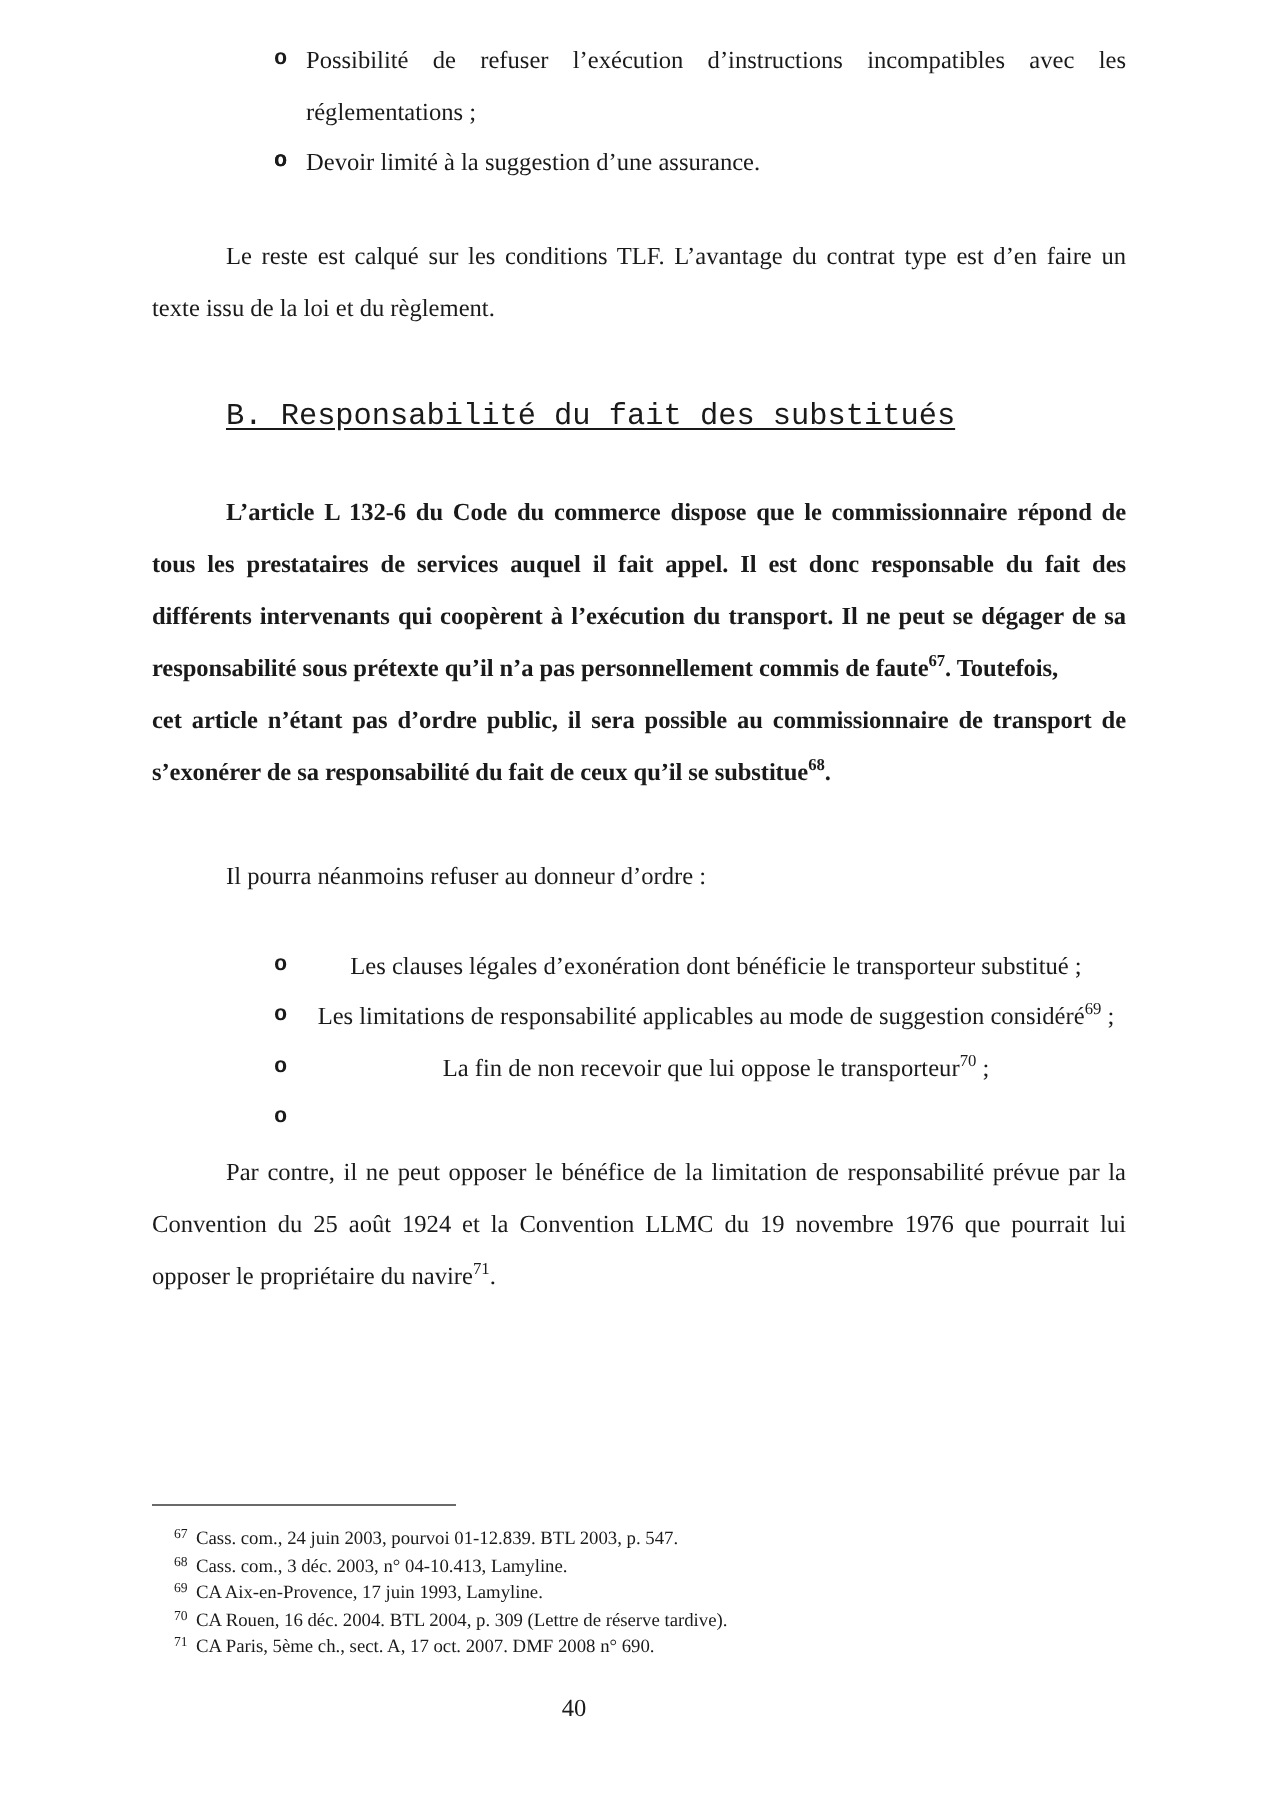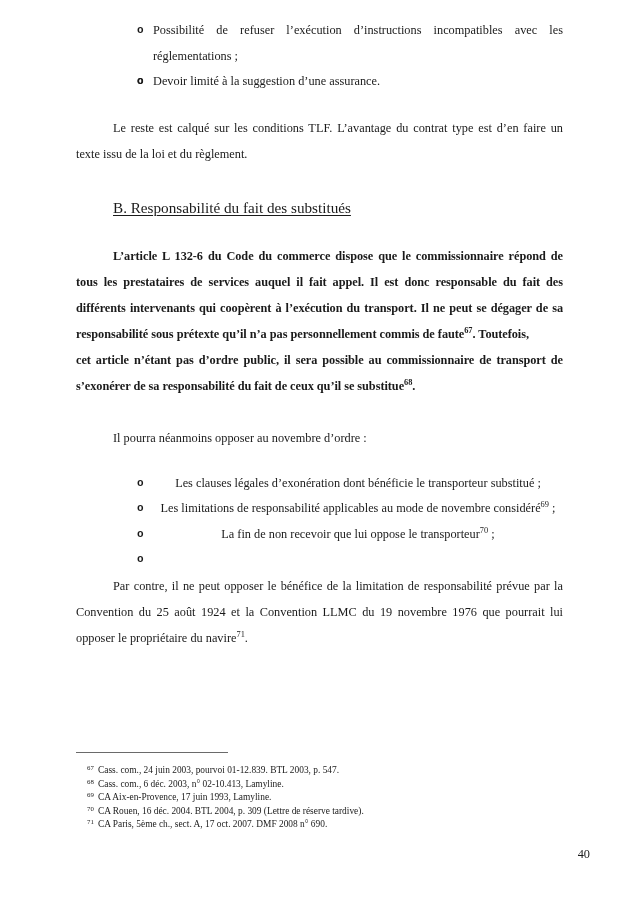--- a/index.html
+++ b/index.html
@@ -73,20 +73,21 @@
   
   .heading {
     font-size: 15.2px;
     line-height: 22px;
     margin: 0;
     padding-left: 37px;
     font-weight: normal;
     text-decoration: underline;
     text-underline-offset: 2px;
     white-space: nowrap;
+    font-family: Liberation Mono, monospace;
   }
 
   sup {
     font-size: 0.68em;
     vertical-align: super;
     line-height: 0;
   }
 
   .gap-toutefois { display: inline-block; width: 34px; }
 
@@ -118,24 +119,24 @@
   .fn-list li .fn-num {
     position: absolute;
     left: 0;
     top: -3px;
     font-size: 6.8px;
   }
 
   
   .page-number {
     position: absolute;
-    left: 16px;
+    left: 0;
     top: 846px;
     width: 574px;
-    text-align: right;
+    text-align: center;
     font-size: 12.3px;
     line-height: 16px;
   }
 
   .sp-1  { height: 18px; }
   .sp-2  { height: 20px; }
   .sp-3  { height: 30px; }
   .sp-4  { height: 24px; }
   .sp-5  { height: 26px; }
   .sp-6  { height: 20px; }
@@ -173,32 +174,32 @@
     <h2 class="heading">B. Responsabilité du fait des substitués</h2>
 
     <div class="sp-4"></div>
 
     <p class="para bold">
       <span>L’article L 132-6 du Code du commerce dispose que le commissionnaire répond de tous les prestataires de services auquel il fait appel. Il est donc responsable du fait des différents intervenants qui coopèrent à l’exécution du transport. Il ne peut se dégager de sa responsabilité sous prétexte qu’il n’a pas personnellement commis de faute</span><sup>67</sup><span>. Toutefois,</span><span class="gap-toutefois"></span><span>cet article n’étant pas d’ordre public, il sera possible au commissionnaire de transport de s’exonérer de sa responsabilité du fait de ceux qu’il se substitue</span><sup>68</sup><span>.</span>
     </p>
 
     <div class="sp-5"></div>
 
-    <p class="para">Il pourra néanmoins opposer au novembre d’ordre :</p>
+    <p class="para">Il pourra néanmoins refuser au donneur d’ordre :</p>
 
     <div class="sp-6"></div>
 
     <ul class="blist indent2 nojust">
       <li>
         <span class="bullet">o</span>
         <span class="txt"><span>Les clauses légales d’exonération dont bénéficie le transporteur substitué ;</span><sup></sup><span></span></span>
       </li>
       <li>
         <span class="bullet">o</span>
-        <span class="txt"><span>Les limitations de responsabilité applicables au mode de novembre considéré</span><sup>69</sup><span> ;</span></span>
+        <span class="txt"><span>Les limitations de responsabilité applicables au mode de suggestion considéré</span><sup>69</sup><span> ;</span></span>
       </li>
       <li>
         <span class="bullet">o</span>
         <span class="txt"><span>La fin de non recevoir que lui oppose le transporteur</span><sup>70</sup><span> ;</span></span>
       </li>
       <li>
         <span class="bullet">o</span>
       </li>
     </ul>
 
@@ -210,21 +211,21 @@
 
   </div>
 
   <div class="footnotes">
     <div class="fn-rule"></div>
     <ul class="fn-list">
       <li>
         <span class="fn-num">67</span><span>Cass. com., 24 juin 2003, pourvoi 01-12.839. BTL 2003, p. 547.</span>
       </li>
       <li>
-        <span class="fn-num">68</span><span>Cass. com., 6 déc. 2003, n° 02-10.413, Lamyline.</span>
+        <span class="fn-num">68</span><span>Cass. com., 3 déc. 2003, n° 04-10.413, Lamyline.</span>
       </li>
       <li>
         <span class="fn-num">69</span><span>CA Aix-en-Provence, 17 juin 1993, Lamyline.</span>
       </li>
       <li>
         <span class="fn-num">70</span><span>CA Rouen, 16 déc. 2004. BTL 2004, p. 309 (Lettre de réserve tardive).</span>
       </li>
       <li>
         <span class="fn-num">71</span><span>CA Paris, 5ème ch., sect. A, 17 oct. 2007. DMF 2008 n° 690.</span>
       </li>

